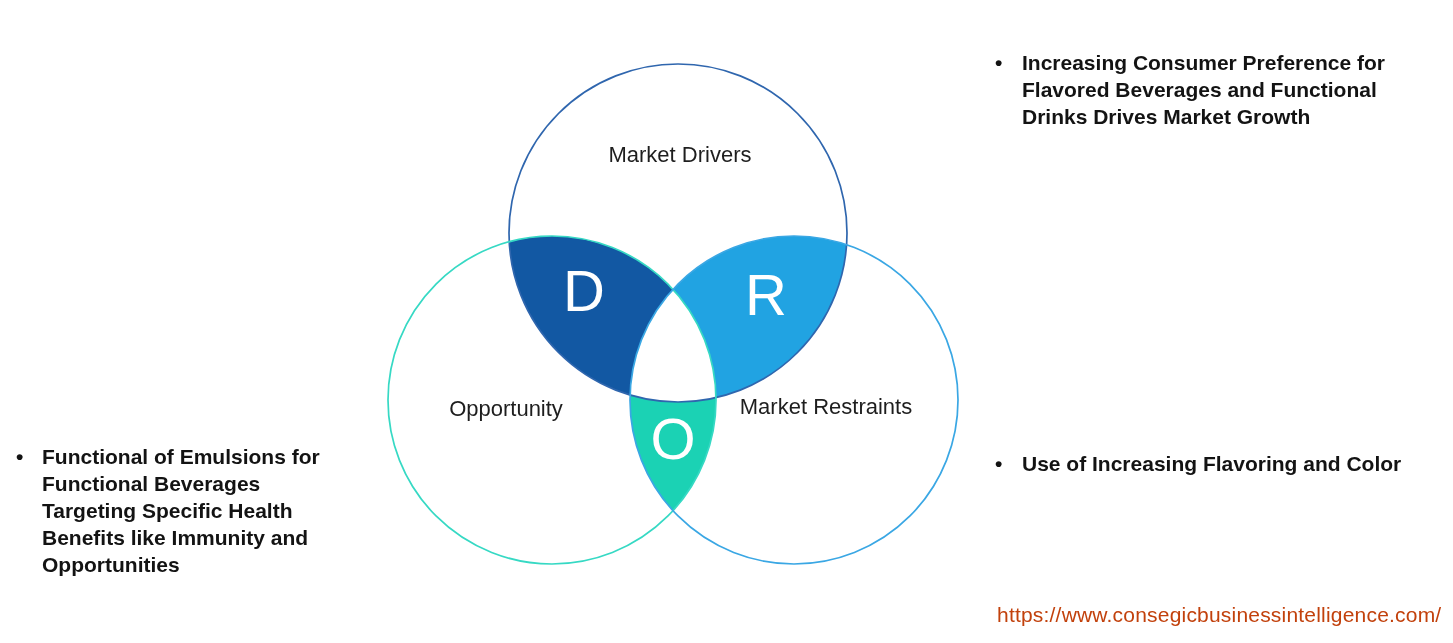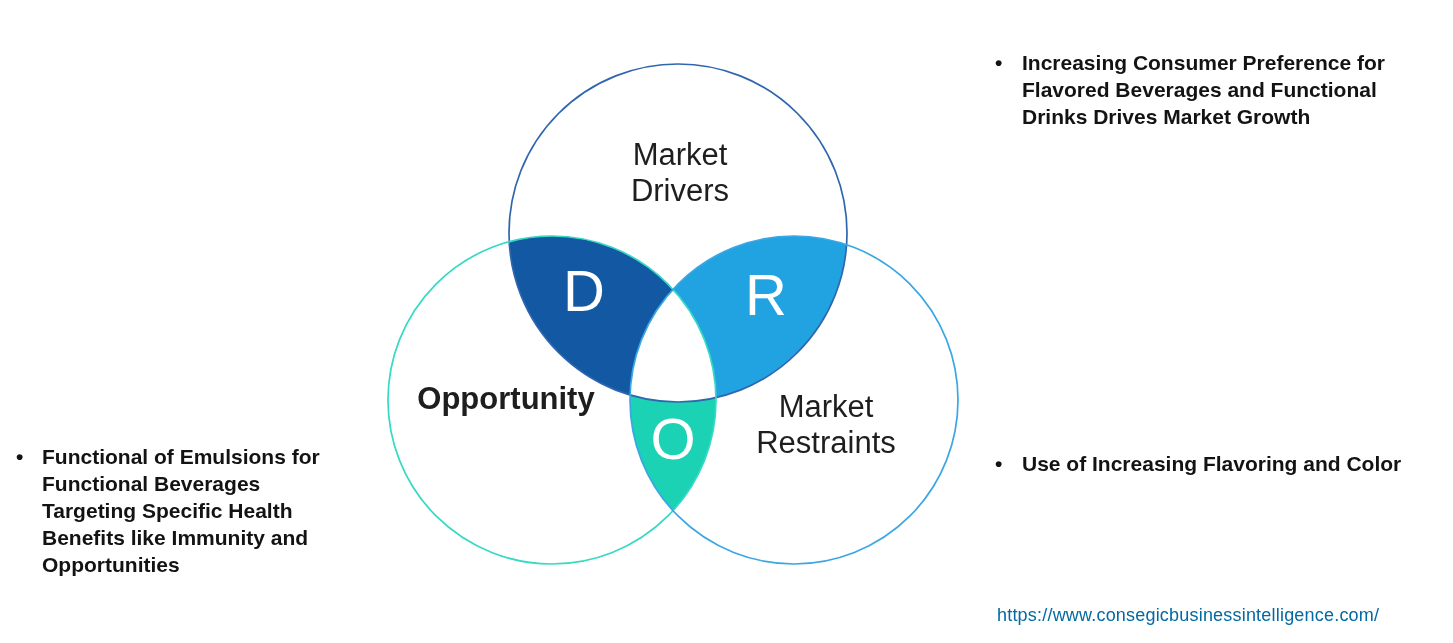--- a/index.html
+++ b/index.html
@@ -11,26 +11,26 @@
     overflow: hidden;
     font-family: "Liberation Sans", sans-serif;
   }
   .venn-svg { position: absolute; left: 0; top: 0; width: 1453px; height: 643px; }
 
   .circle-label {
     position: absolute;
     transform: translateX(-50%);
     text-align: center;
     color: #1e1e1e;
-    font-size: 31px;
+    font-size: 22px;
     line-height: 36px;
     font-weight: 400;
   }
   .label-drivers    { left: 680px; top: 137px; width: 170px; }
-  .label-opportunity{ left: 506px; top: 381px; white-space: nowrap; font-weight: bold; }
+  .label-opportunity{ left: 506px; top: 391px; white-space: nowrap; }
   .label-restraints { left: 826px; top: 389px; width: 175px; }
 
   .region-letter {
     position: absolute;
     transform: translate(-50%, -52%);
     color: #ffffff;
     font-size: 58px;
     line-height: 1;
     font-weight: 400;
   }
@@ -56,22 +56,22 @@
   .bullet-lines div { white-space: nowrap; }
   .bullet-driver     { left: 995px; top: 49px;  }
   .bullet-restraint  { left: 995px; top: 450px; }
   .bullet-opportunity{ left: 16px;  top: 443px; }
   .bullet-opportunity .bullet-dot { width: 26px; }
 
   .source-url {
     position: absolute;
     left: 997px;
     top: 602px;
-    color: #0369a1;
-    font-size: 18px;
+    color: #c2410c;
+    font-size: 21px;
     line-height: 26px;
     font-weight: 400;
     white-space: nowrap;
     text-decoration: none;
     letter-spacing: 0.2px;
   }
 </style>
 </head>
 <body>
 

